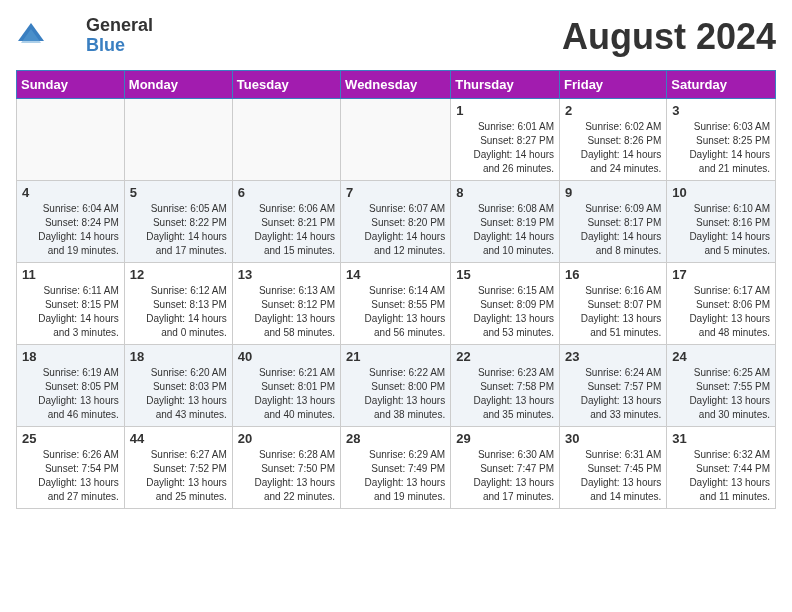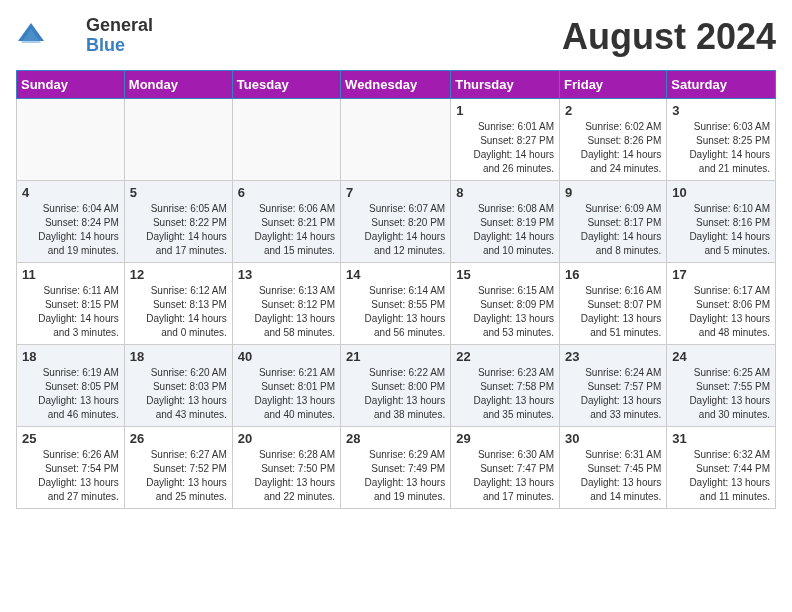--- a/index.html
+++ b/index.html
@@ -309,21 +309,21 @@
       </tr>
       <tr>
         <td>
           <span class="day-num">25</span>
           <div class="day-info">Sunrise: 6:26 AM
 Sunset: 7:54 PM
 Daylight: 13 hours
 and 27 minutes.</div>
         </td>
         <td>
-          <span class="day-num">26</span>
+          <span class="day-num">44</span>
           <div class="day-info">Sunrise: 6:27 AM
 Sunset: 7:52 PM
 Daylight: 13 hours
 and 25 minutes.</div>
         </td>
         <td>
           <span class="day-num">20</span>
           <div class="day-info">Sunrise: 6:28 AM
 Sunset: 7:50 PM
 Daylight: 13 hours

